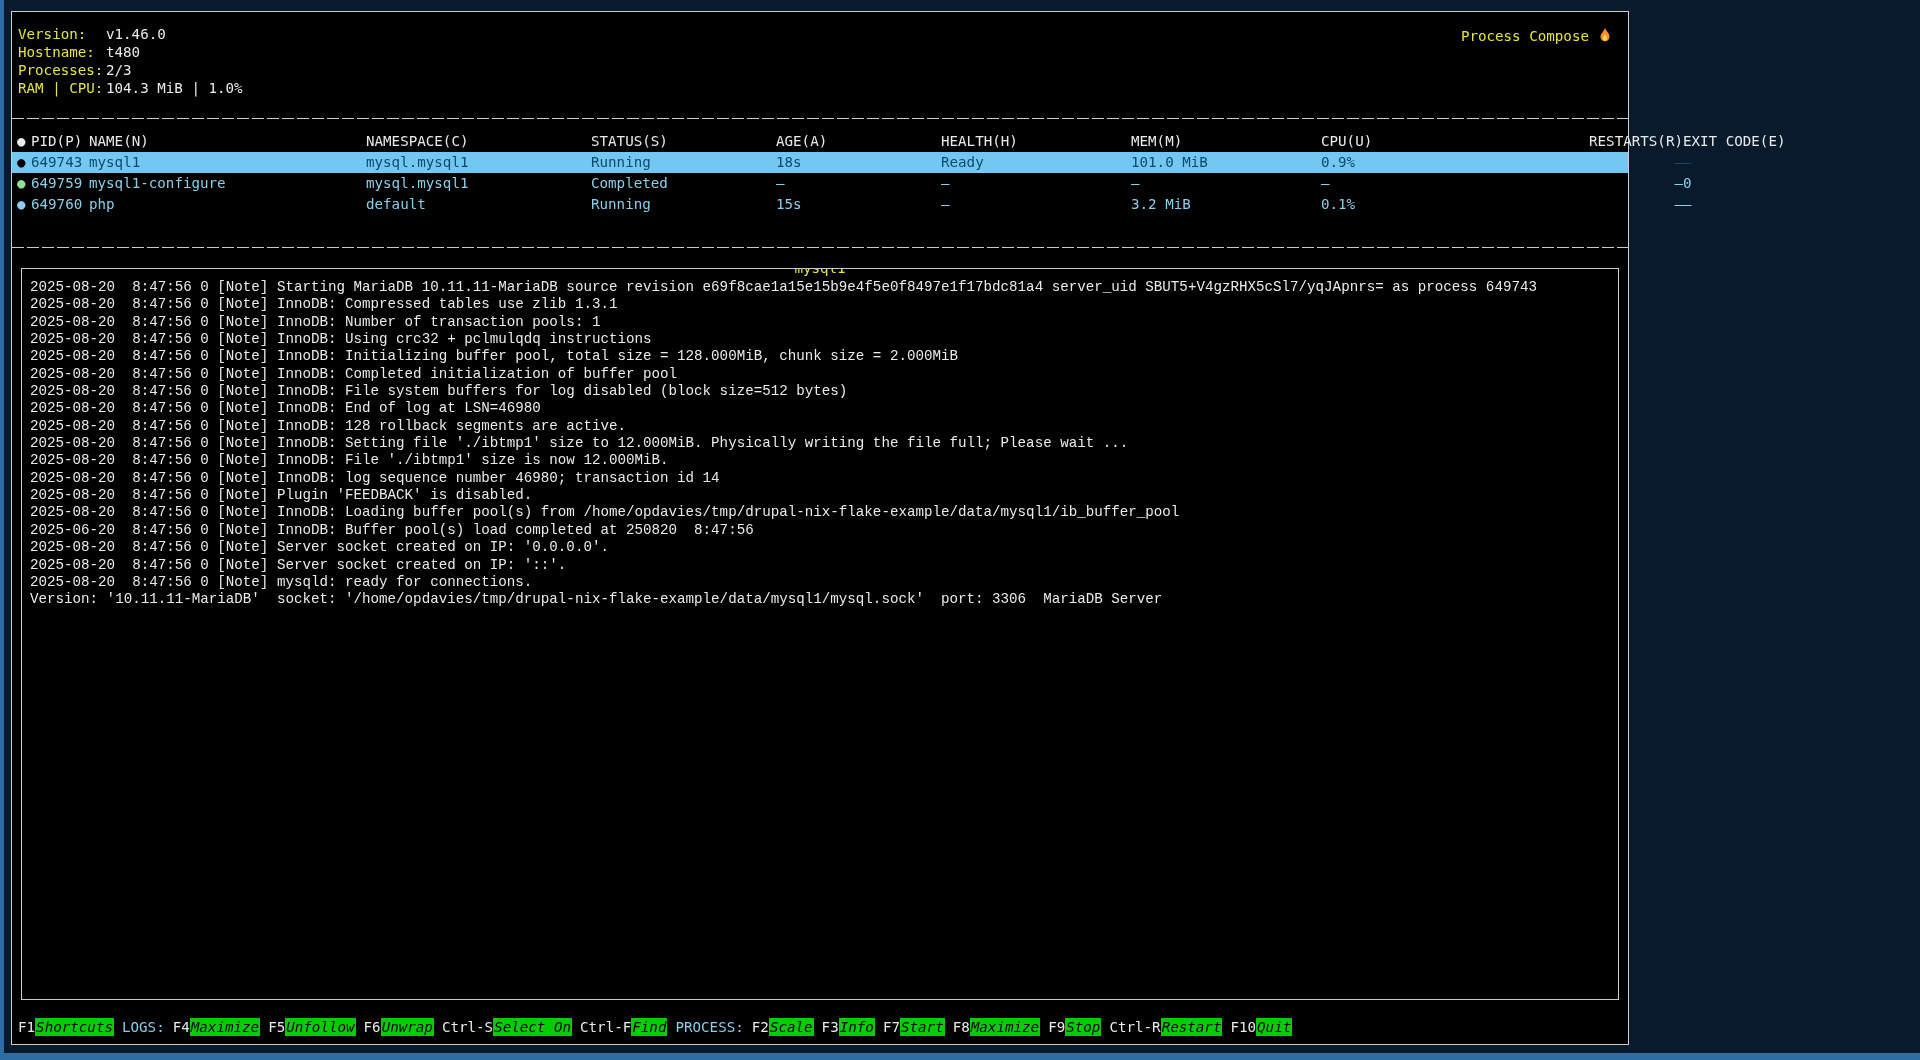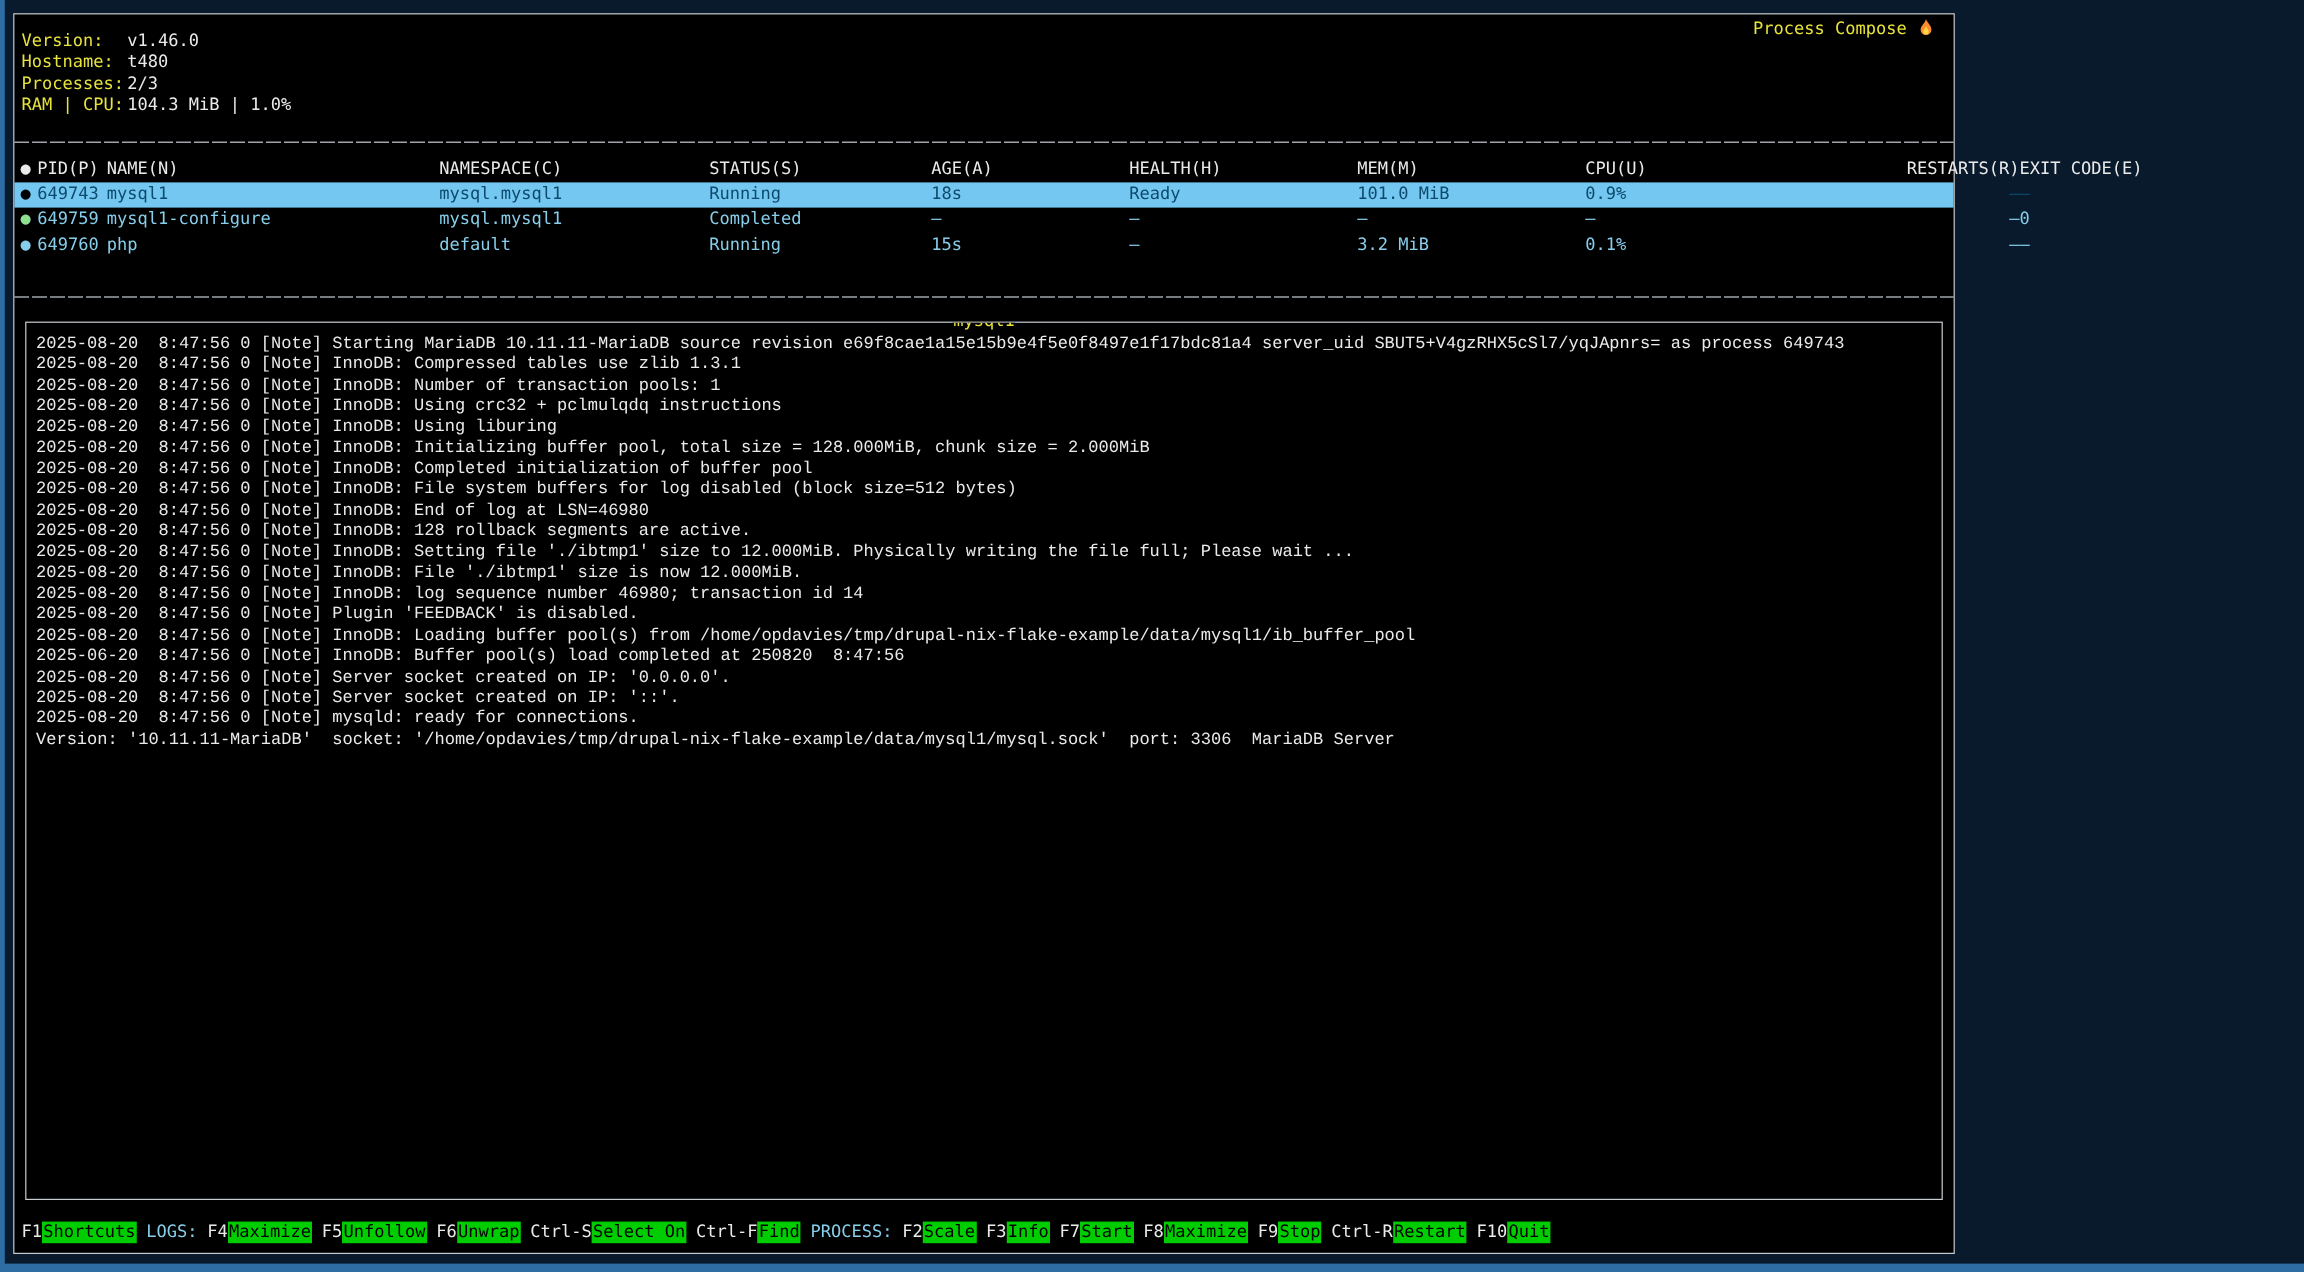--- a/index.html
+++ b/index.html
@@ -19,21 +19,21 @@
   .app{
     position:absolute;left:11px;top:11px;width:1618px;height:1034px;
     background:#000;border:1px solid var(--border);
     display:flex;flex-direction:column;
   }
   
   .pane-header{flex:none;height:106px;padding:13px 14px 0 6px;position:relative;}
   .hfield{display:flex;line-height:18px;white-space:pre;}
   .hlabel{color:var(--yellow);width:88px;flex:none;}
   .hvalue{color:var(--white);}
-  .app-title{position:absolute;top:3px;right:14px;color:var(--yellow);display:flex;align-items:center;gap:7px;line-height:18px;justify-content:space-between;}
+  .app-title{position:absolute;top:15px;right:14px;color:var(--yellow);display:flex;align-items:center;gap:7px;line-height:18px;justify-content:space-between;}
   .flame{width:18px;height:18px;display:inline-block;}
 
   .sep{flex:none;height:1px;background-image:repeating-linear-gradient(90deg,var(--border) 0 12px,transparent 12px 15px);}
 
   
   .pane-table{flex:none;height:128px;padding-top:12px;}
   .trow{
     display:grid;
     grid-template-columns:14px 58px 277px 225px 185px 165px 190px 190px 170px 192px 1fr;
     height:21px;line-height:21px;
@@ -50,21 +50,21 @@
   
   .pane-logs{flex:1;min-height:0;padding:20px 9px 11px;}
   .log-box{height:100%;border:1px solid var(--border);position:relative;padding:10px 8px 0;overflow:hidden;}
   .log-title{position:absolute;top:-10px;left:50%;transform:translateX(-50%);background:#000;color:var(--yellow);line-height:19px;padding:0 1px;}
   .log-line{color:var(--white);line-height:17.35px;white-space:pre;font-family:Liberation Mono, monospace;}
 
   
   .pane-bar{flex:none;height:33px;display:flex;align-items:center;gap:8px;padding:0 6px 2px;white-space:pre;}
   .bar-item{display:inline-flex;align-items:center;}
   .bar-key{color:var(--white);}
-  .bar-action{background:var(--bargreen);color:#000;padding:1px 1px;}
+  .bar-action{background:var(--bargreen);color:#000;padding:1px 1px;font-style:italic;}
   .bar-label{color:var(--rowblue);}
 </style>
 </head>
 <body>
 
 <div class="edge-left"></div>
 <div class="edge-bottom"></div>
 
 <div class="app">
 
@@ -156,21 +156,20 @@
 
   <div class="sep"></div>
 
   <div class="pane-logs">
     <div class="log-box">
       <span class="log-title">mysql1</span>
       <div class="log-line">2025-08-20  8:47:56 0 [Note] Starting MariaDB 10.11.11-MariaDB source revision e69f8cae1a15e15b9e4f5e0f8497e1f17bdc81a4 server_uid SBUT5+V4gzRHX5cSl7/yqJApnrs= as process 649743</div>
       <div class="log-line">2025-08-20  8:47:56 0 [Note] InnoDB: Compressed tables use zlib 1.3.1</div>
       <div class="log-line">2025-08-20  8:47:56 0 [Note] InnoDB: Number of transaction pools: 1</div>
       <div class="log-line">2025-08-20  8:47:56 0 [Note] InnoDB: Using crc32 + pclmulqdq instructions</div>
-      <div class="log-line">2025-08-20  8:47:56 0 [Note] InnoDB: Using liburing</div>
       <div class="log-line">2025-08-20  8:47:56 0 [Note] InnoDB: Initializing buffer pool, total size = 128.000MiB, chunk size = 2.000MiB</div>
       <div class="log-line">2025-08-20  8:47:56 0 [Note] InnoDB: Completed initialization of buffer pool</div>
       <div class="log-line">2025-08-20  8:47:56 0 [Note] InnoDB: File system buffers for log disabled (block size=512 bytes)</div>
       <div class="log-line">2025-08-20  8:47:56 0 [Note] InnoDB: End of log at LSN=46980</div>
       <div class="log-line">2025-08-20  8:47:56 0 [Note] InnoDB: 128 rollback segments are active.</div>
       <div class="log-line">2025-08-20  8:47:56 0 [Note] InnoDB: Setting file './ibtmp1' size to 12.000MiB. Physically writing the file full; Please wait ...</div>
       <div class="log-line">2025-08-20  8:47:56 0 [Note] InnoDB: File './ibtmp1' size is now 12.000MiB.</div>
       <div class="log-line">2025-08-20  8:47:56 0 [Note] InnoDB: log sequence number 46980; transaction id 14</div>
       <div class="log-line">2025-08-20  8:47:56 0 [Note] Plugin 'FEEDBACK' is disabled.</div>
       <div class="log-line">2025-08-20  8:47:56 0 [Note] InnoDB: Loading buffer pool(s) from /home/opdavies/tmp/drupal-nix-flake-example/data/mysql1/ib_buffer_pool</div>

